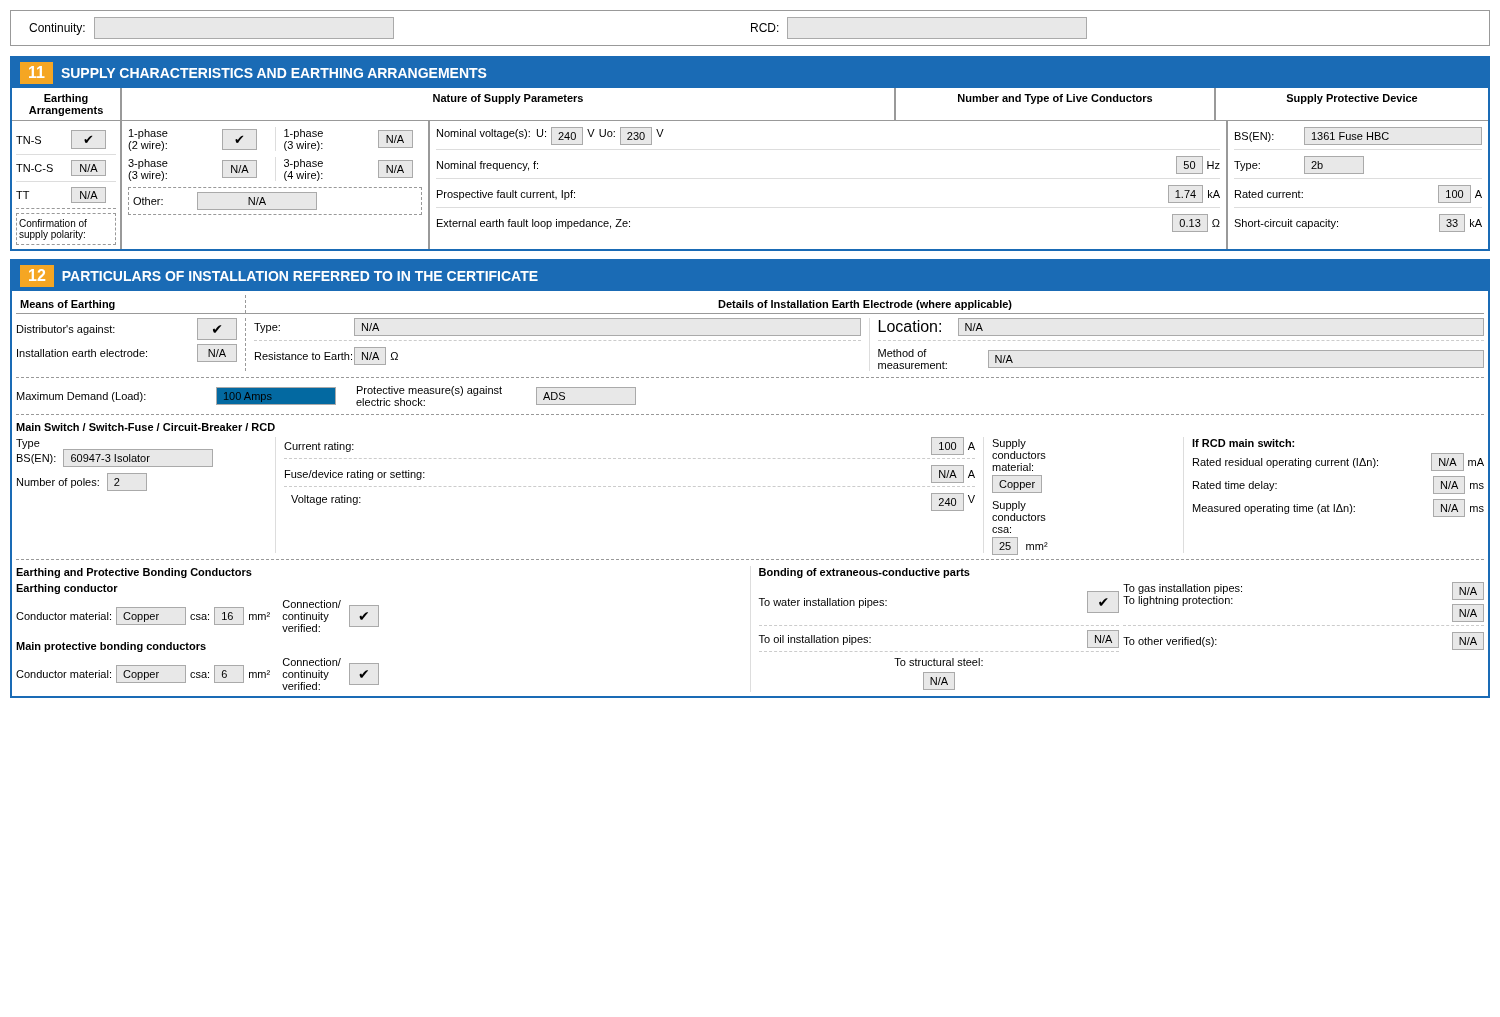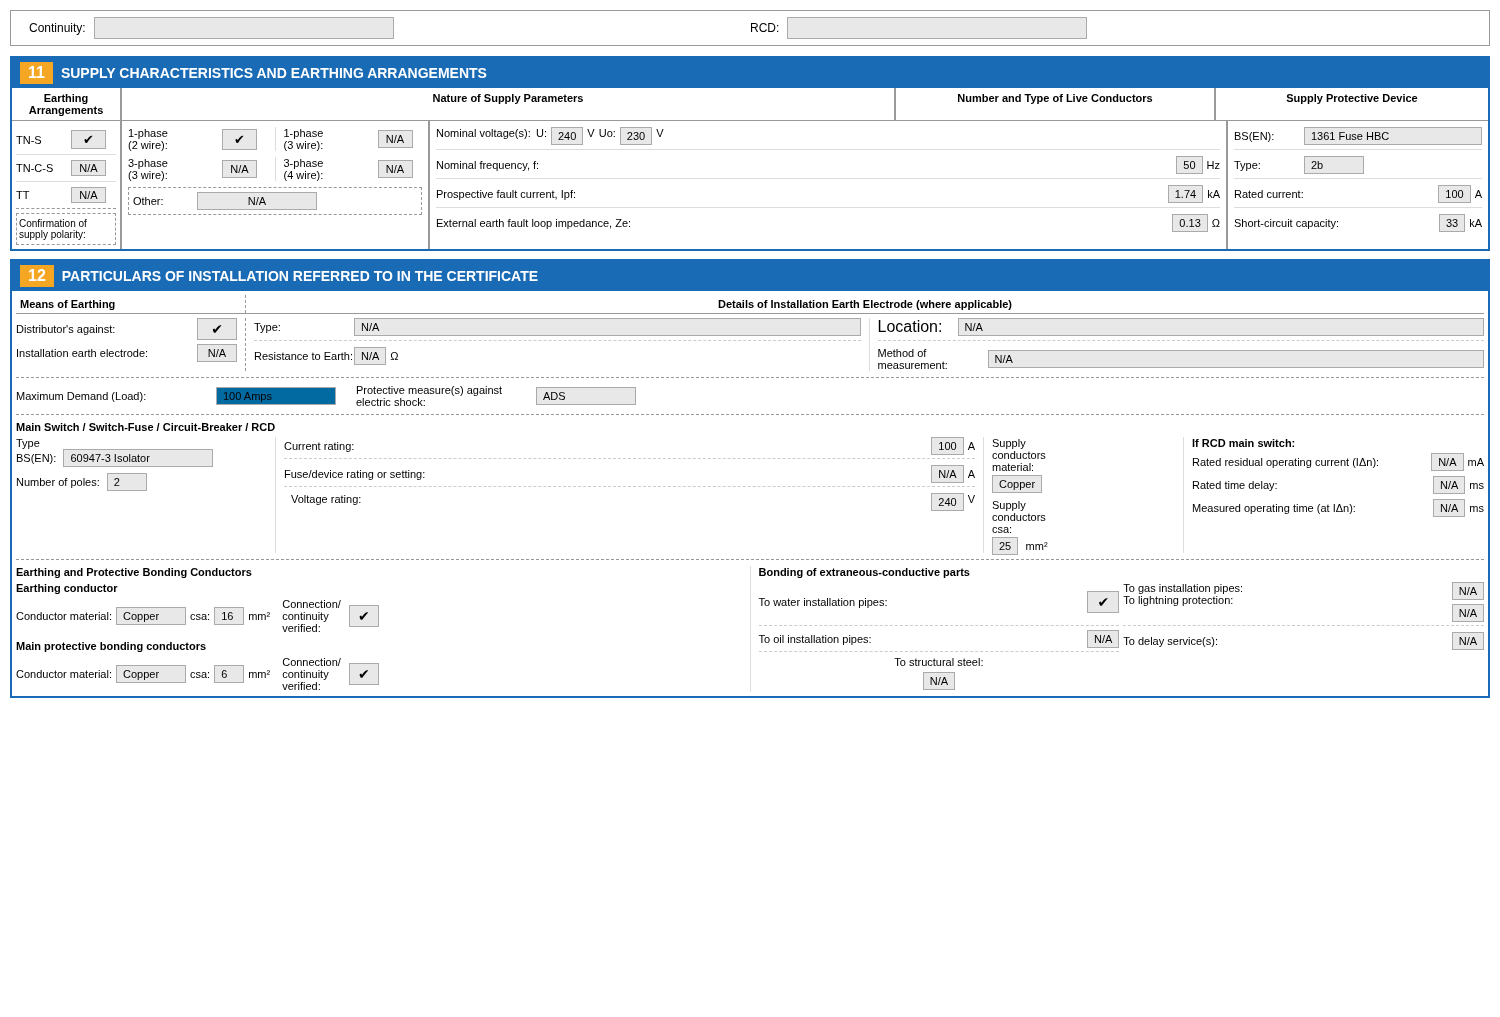--- a/index.html
+++ b/index.html
@@ -399,21 +399,21 @@
                   <span style="background:#e8e8e8; border:1px solid #aaa; width:32px; text-align:center; padding:2px 4px; font-size:11px;">N/A</span>
                 </div>
               </div>
 
               <div style="display:flex; align-items:center; font-size:11px; gap:4px; border-bottom:1px dashed #ccc; padding-bottom:3px;">
                 <span style="flex:1;">To oil installation pipes:</span>
                 <span style="background:#e8e8e8; border:1px solid #aaa; width:32px; text-align:center; padding:2px 4px; font-size:11px;">N/A</span>
               </div>
 
               <div style="display:flex; align-items:center; font-size:11px; gap:4px;">
-                <span style="flex:1;">To delay service(s):</span>
+                <span style="flex:1;">To other verified(s):</span>
                 <span style="background:#e8e8e8; border:1px solid #aaa; width:32px; text-align:center; padding:2px 4px; font-size:11px;">N/A</span>
               </div>
 
               <div style="display:flex; align-items:center; font-size:11px; gap:4px;flex-direction:column;">
                 <span style="flex:1;">To structural steel:</span>
                 <span style="background:#e8e8e8; border:1px solid #aaa; width:32px; text-align:center; padding:2px 4px; font-size:11px;">N/A</span>
               </div>
 
             </div>
           </div>

